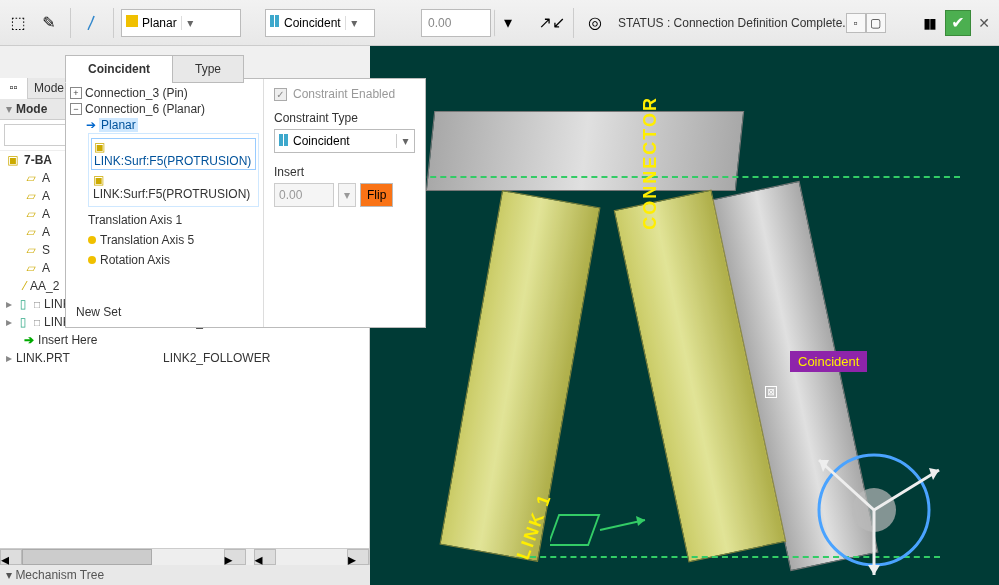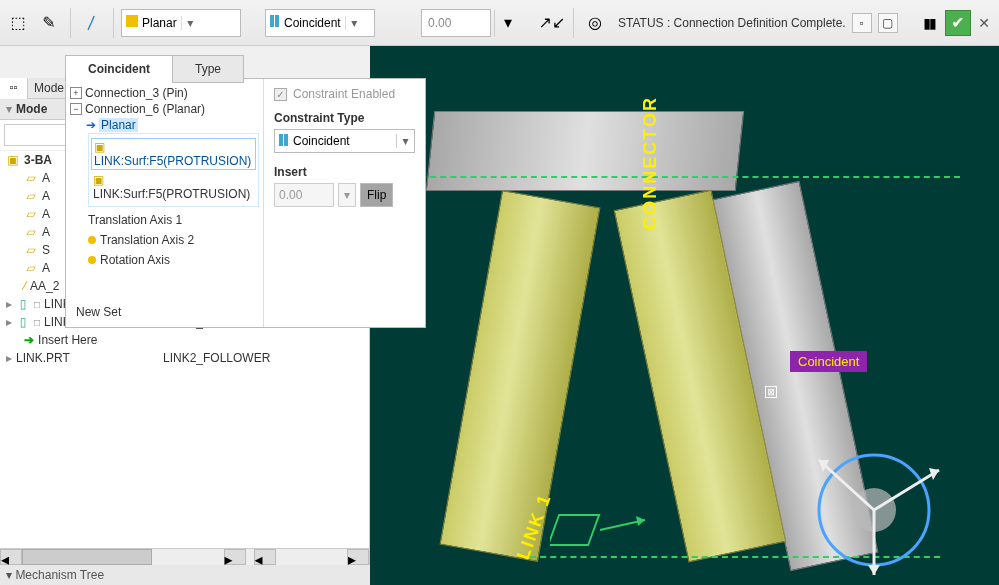--- a/index.html
+++ b/index.html
@@ -4,21 +4,21 @@
 <style>
   * { box-sizing: border-box; font-family: "Segoe UI", Arial, sans-serif; }
   body { margin: 0; width: 999px; height: 585px; background: #f0f0f0; overflow: hidden; position: relative; }
   
   .toolbar { height: 46px; background: linear-gradient(#f2f2f2,#e8e8e8); border-bottom: 1px solid #ccc; display: flex; align-items: center; padding: 0 4px; gap: 3px; }
   .tb-btn { width: 28px; height: 28px; border: 1px solid transparent; background: transparent; display:flex; align-items:center; justify-content:center; border-radius:2px; }
   .tb-sep { width:1px; height:30px; background:#ccc; margin:0 4px; }
   .tb-dd { height:28px; border:1px solid #bbb; background:#fff; display:flex; align-items:center; padding:0 4px; gap:4px; font-size:12px; }
   .tb-dd .dd-arrow { width:14px; text-align:center; color:#666; border-left:1px solid #ddd; padding-left:4px; }
   .tb-input { width:70px; height:28px; border:1px solid #bbb; background:#fff; font-size:12px; padding:0 6px; color:#888; }
-  .status { flex:1; display:flex; align-items:center; font-size:12px; color:#333; padding-left:6px; gap:6px; }
+  .status { flex:1; display:flex; align-items:center; font-size:12px; color:#333; padding-left:6px; }
   .status-ic { width:20px; height:20px; border:1px solid #bbb; background:#f8f8f8; display:inline-flex; align-items:center; justify-content:center; }
   .right-ctrl { display:flex; gap:2px; align-items:center; margin-left:auto; }
   .pause { font-size:14px; letter-spacing:-2px; }
   .check { width:26px; height:26px; background:#4caf50; color:#fff; display:flex; align-items:center; justify-content:center; font-size:16px; border:1px solid #3a8a3a; }
   .x-btn { width:22px; height:22px; font-size:14px; color:#555; display:flex; align-items:center; justify-content:center; }
 
   .tabstrip { position:absolute; top:55px; left:65px; display:flex; font-size:12px; z-index:5; }
   .tab { padding:6px 22px; border:1px solid #bbb; background:#e8e8e8; margin-right:-1px; color:#333; }
   .tab.active { background:#fff; border-bottom-color:#fff; font-weight:600; }
   .tab.disabled { color:#aaa; }
@@ -31,28 +31,28 @@
   .tree-sel { background:#cfe8ff; color:#00529b; padding:0 2px; }
   .tree-sub { margin-left:18px; border:1px solid #cfe8ff; padding:2px; }
   .tree-sub-row { background:#fff; margin:2px 0; padding:1px 2px; color:#333; }
   .tree-sub-row.hl { border:1px solid #9cf; color:#00529b; }
   .bullet-y { width:8px; height:8px; background:#f0c000; border-radius:50%; display:inline-block; margin-right:4px; }
   .panel-left .sec { margin-top:6px; margin-left:18px; }
   .new-set { position:absolute; bottom:8px; left:10px; color:#333; }
 
   .chkline { display:flex; align-items:center; gap:6px; color:#999; margin-bottom:10px; }
   .chk { width:13px; height:13px; border:1px solid #aaa; background:#eee; display:inline-flex; align-items:center; justify-content:center; font-size:10px; color:#888; }
-  .lbl { color:#333; margin-bottom:4px;font-weight:bold; }
+  .lbl { color:#333; margin-bottom:4px; }
   .sel-box { display:flex; height:24px; align-items:center; border:1px solid #bbb; }
   .sel-body { flex:1; padding:0 4px; display:flex; align-items:center; gap:4px; }
   .sel-arr { width:18px; text-align:center; border-left:1px solid #ccc; color:#666; }
   .offset-row { display:flex; gap:4px; margin-top:4px; }
   .offset-in { width:60px; height:24px; border:1px solid #ccc; background:#f5f5f5; color:#999; font-size:12px; padding:0 4px; }
   .offset-arr { width:18px; height:24px; border:1px solid #ccc; background:#f5f5f5; color:#999; display:flex; align-items:center; justify-content:center; }
-  .flip { height:24px; padding:0 6px; border:1px solid #bbb; background:#a3a3a3; font-size:12px; }
+  .flip { height:24px; padding:0 6px; border:1px solid #bbb; background:#f97316; font-size:12px; }
   .sidebar { position:absolute; top:78px; left:0; width:370px; bottom:20px; background:#fff; border-right:1px solid #ccc; z-index:1; }
   .model-hdr { background:#e8e8e8; border-bottom:1px solid #ccc; padding:3px 6px; font-size:12px; color:#333; display:flex; align-items:center; gap:4px; }
   .model-hdr .tri { color:#888; }
   .search-row { padding:4px; border-bottom:1px solid #eee; }
   .search-inp { width:100%; height:22px; border:1px solid #ccc; font-size:12px; padding:0 4px; }
   .mt-row { display:flex; align-items:center; font-size:12px; color:#333; padding:2px 6px; gap:4px; }
   .ico12 { width:14px; height:14px; display:inline-flex; align-items:center; justify-content:center; }
   .mt-row .col2 { margin-left:auto; width:200px; }
   .grn-arrow { color:#0a0; font-weight:bold; }
   .hscroll { position:absolute; bottom:0; left:0; right:0; height:17px; background:#eee; border-top:1px solid #ccc; display:flex; }
@@ -122,21 +122,21 @@
     </div>
   </div>
   <div class="model-hdr">
     <span class="tri">▾</span>
     <b>Mode</b>
   </div>
   <div class="search-row"><input class="search-inp" style=""></div>
 
   <div class="mt-row">
     <span class="ico12" style="color:#ca0">▣</span>
-    <b>3-BA</b>
+    <b>7-BA</b>
   </div>
   <div id="aitems">
       <div class="mt-row">
         <span style="width:14px"></span>
         <span class="ico12" style="color:#ca0">▱</span>
         <span>A</span>
       </div>
       <div class="mt-row">
         <span style="width:14px"></span>
         <span class="ico12" style="color:#ca0">▱</span>
@@ -266,21 +266,21 @@
       <div class="tree-sub-row hl">
         <span style="color:#ca0">▣</span>
         <span>LINK:Surf:F5(PROTRUSION)</span>
       </div>
       <div class="tree-sub-row">
         <span style="color:#ca0">▣</span>
         <span>LINK:Surf:F5(PROTRUSION)</span>
       </div>
     </div>
     <div class="sec"><span>Translation Axis 1</span></div>
-    <div class="sec"><span class="bullet-y"></span><span>Translation Axis 2</span></div>
+    <div class="sec"><span class="bullet-y"></span><span>Translation Axis 5</span></div>
     <div class="sec"><span class="bullet-y"></span><span>Rotation Axis</span></div>
     <div class="new-set"><span>New Set</span></div>
   </div>
   <div class="panel-right">
     <div class="chkline">
       <span class="chk">✓</span>
       <span>Constraint Enabled</span>
     </div>
     <div class="lbl">Constraint Type</div>
     <div class="sel-box">

